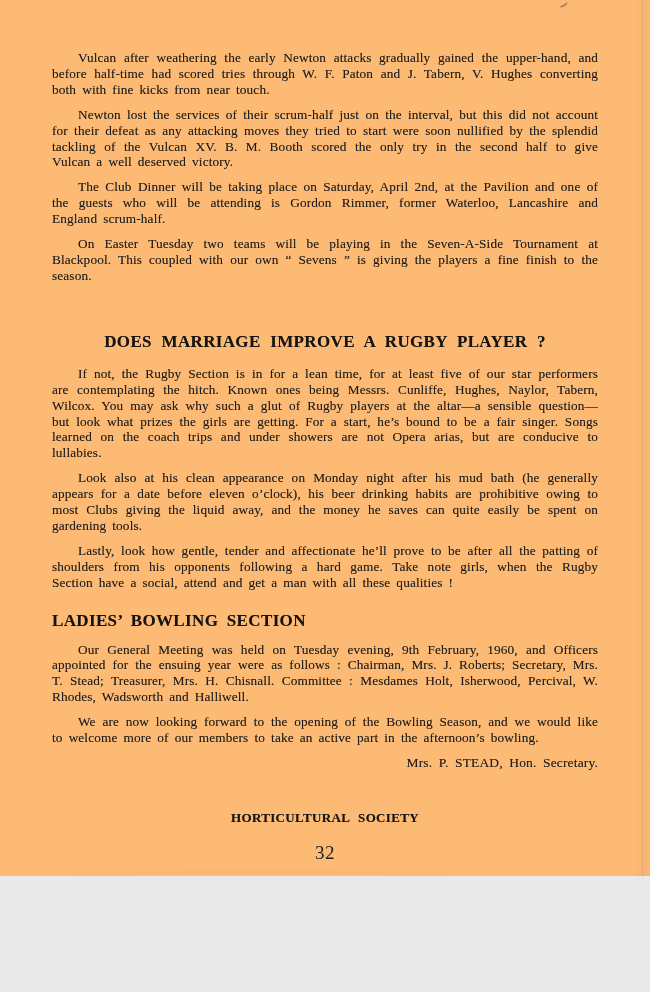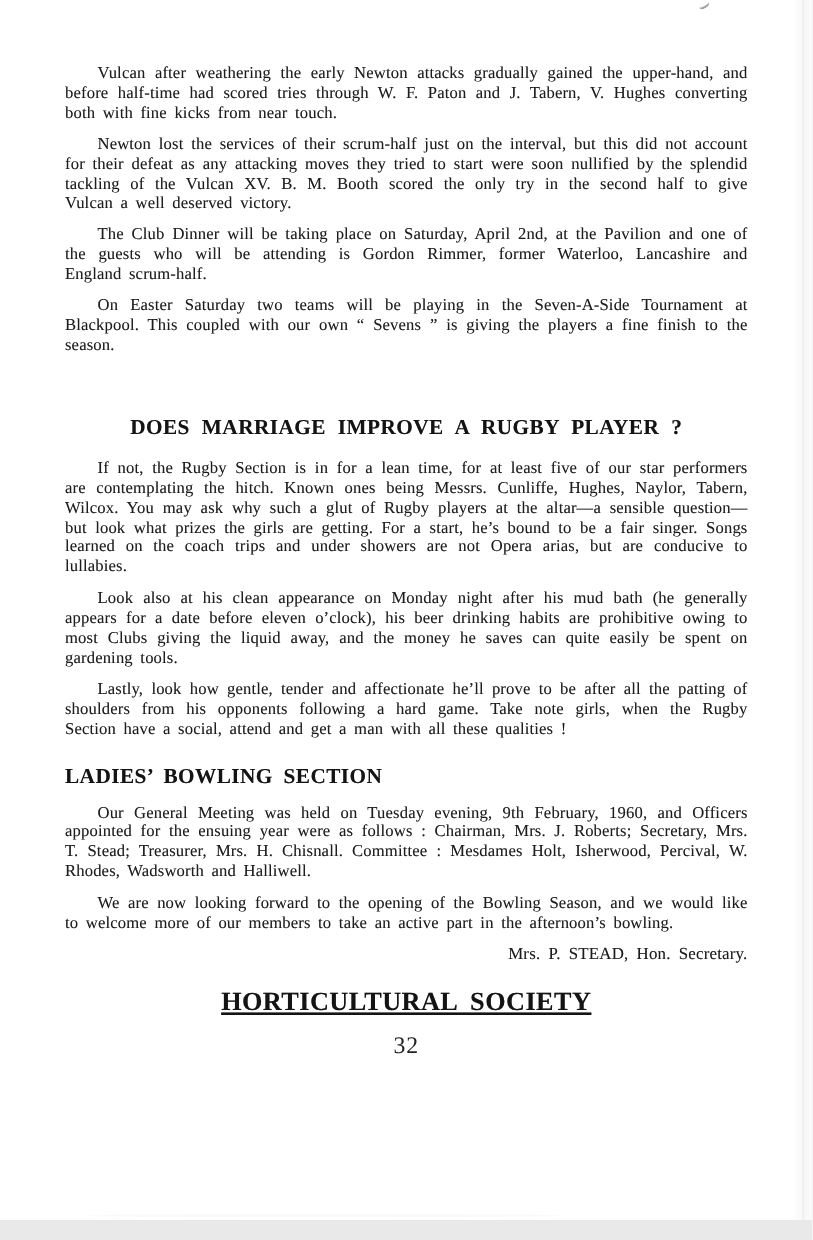--- a/index.html
+++ b/index.html
@@ -3,23 +3,23 @@
 <meta charset="utf-8">
 <style>
   html, body {
     margin: 0;
     padding: 0;
     background: #e9e9e9;
   }
   .page {
     position: relative;
     width: 650px;
-    height: 976px;
+    height: 876px;
     margin: 0 auto;
-    background: #ffffff;
+    background: #fdba74;
     overflow: hidden;
     font-family: "Liberation Serif", "DejaVu Serif", serif;
     color: #1c1c1c;
   }
   .column {
     position: relative;
     box-sizing: border-box;
     margin: 0 52px;
     width: 546px;
     padding-top: 50px;
@@ -51,23 +51,22 @@
     font-weight: bold;
     font-size: 17px;
     line-height: 20px;
     letter-spacing: 0.35px;
     word-spacing: 4px;
     color: #141414;
     margin: 20px 0 11px 0;
     text-shadow: 0 0 0.3px rgba(0,0,0,0.4);
   }
   .heading-hort {
-    margin: 20px 0 9px 0;
-    font-size: 21px;
-    text-decoration: underline;
+    margin: 36px 0 9px 0;
+    font-size: 13px;
   }
   .signature {
     text-align: right;
     font-size: 13.5px;
     line-height: 16px;
     word-spacing: 3px;
     letter-spacing: 0.15px;
     margin: 2px 0 8px 0;
     color: #1d1d1d;
     text-shadow: 0 0 0.3px rgba(0,0,0,0.35);
@@ -129,21 +128,21 @@
 <div class="page">
 
   <div class="pen-mark"></div>
 
   <div class="column">
 
     <section>
       <p class="body-text">Vulcan after weathering the early Newton attacks gradually gained the upper-hand, and before half-time had scored tries through W. F. Paton and J. Tabern, V. Hughes converting both with fine kicks from near touch.</p>
       <p class="body-text">Newton lost the services of their scrum-half just on the interval, but this did not account for their defeat as any attacking moves they tried to start were soon nullified by the splendid tackling of the Vulcan XV. B. M. Booth scored the only try in the second half to give Vulcan a well deserved victory.</p>
       <p class="body-text">The Club Dinner will be taking place on Saturday, April 2nd, at the Pavilion and one of the guests who will be attending is Gordon Rimmer, former Waterloo, Lancashire and England scrum-half.</p>
-      <p class="body-text">On Easter Saturday two teams will be playing in the Seven-A-Side Tournament at Blackpool. This coupled with our own “ Sevens ” is giving the players a fine finish to the season.</p>
+      <p class="body-text">On Easter Tuesday two teams will be playing in the Seven-A-Side Tournament at Blackpool. This coupled with our own “ Sevens ” is giving the players a fine finish to the season.</p>
     </section>
 
     <section>
       <h2 class="heading-center">
         <br>
         <span>DOES MARRIAGE IMPROVE A RUGBY PLAYER ?</span>
       </h2>
       <p class="body-text">If not, the Rugby Section is in for a lean time, for at least five of our star performers are contemplating the hitch. Known ones being Messrs. Cunliffe, Hughes, Naylor, Tabern, Wilcox. You may ask why such a glut of Rugby players at the altar—a sensible question—but look what prizes the girls are getting. For a start, he’s bound to be a fair singer. Songs learned on the coach trips and under showers are not Opera arias, but are conducive to lullabies.</p>
       <p class="body-text">Look also at his clean appearance on Monday night after his mud bath (he generally appears for a date before eleven o’clock), his beer drinking habits are prohibitive owing to most Clubs giving the liquid away, and the money he saves can quite easily be spent on gardening tools.</p>
       <p class="body-text">Lastly, look how gentle, tender and affectionate he’ll prove to be after all the patting of shoulders from his opponents following a hard game. Take note girls, when the Rugby Section have a social, attend and get a man with all these qualities !</p>

